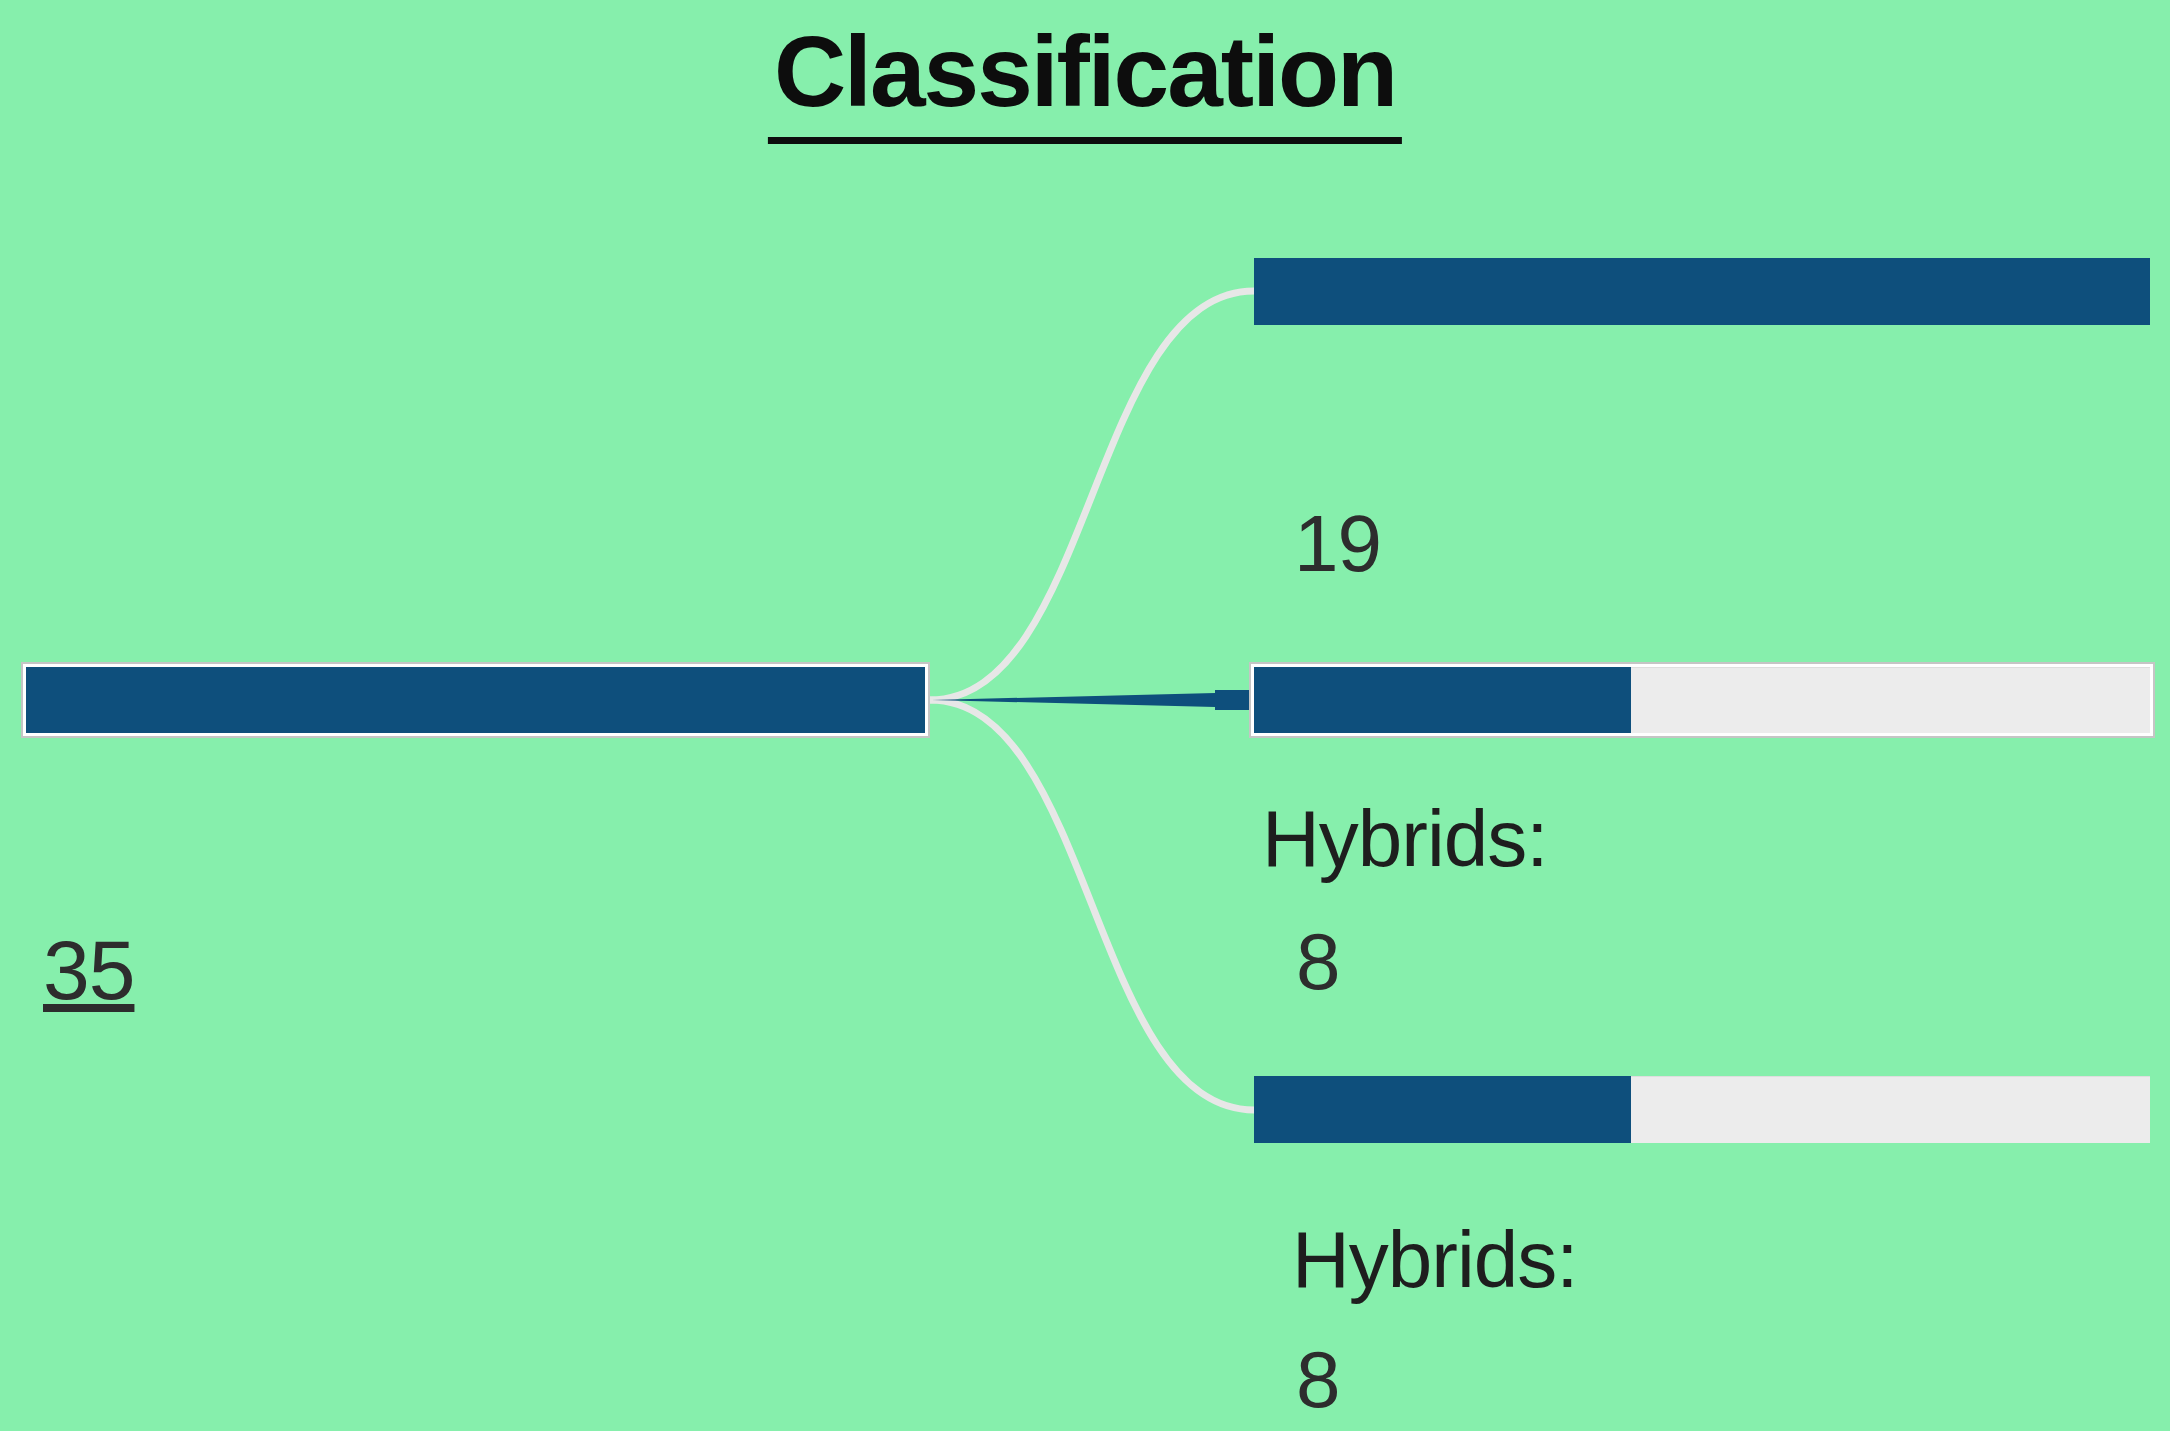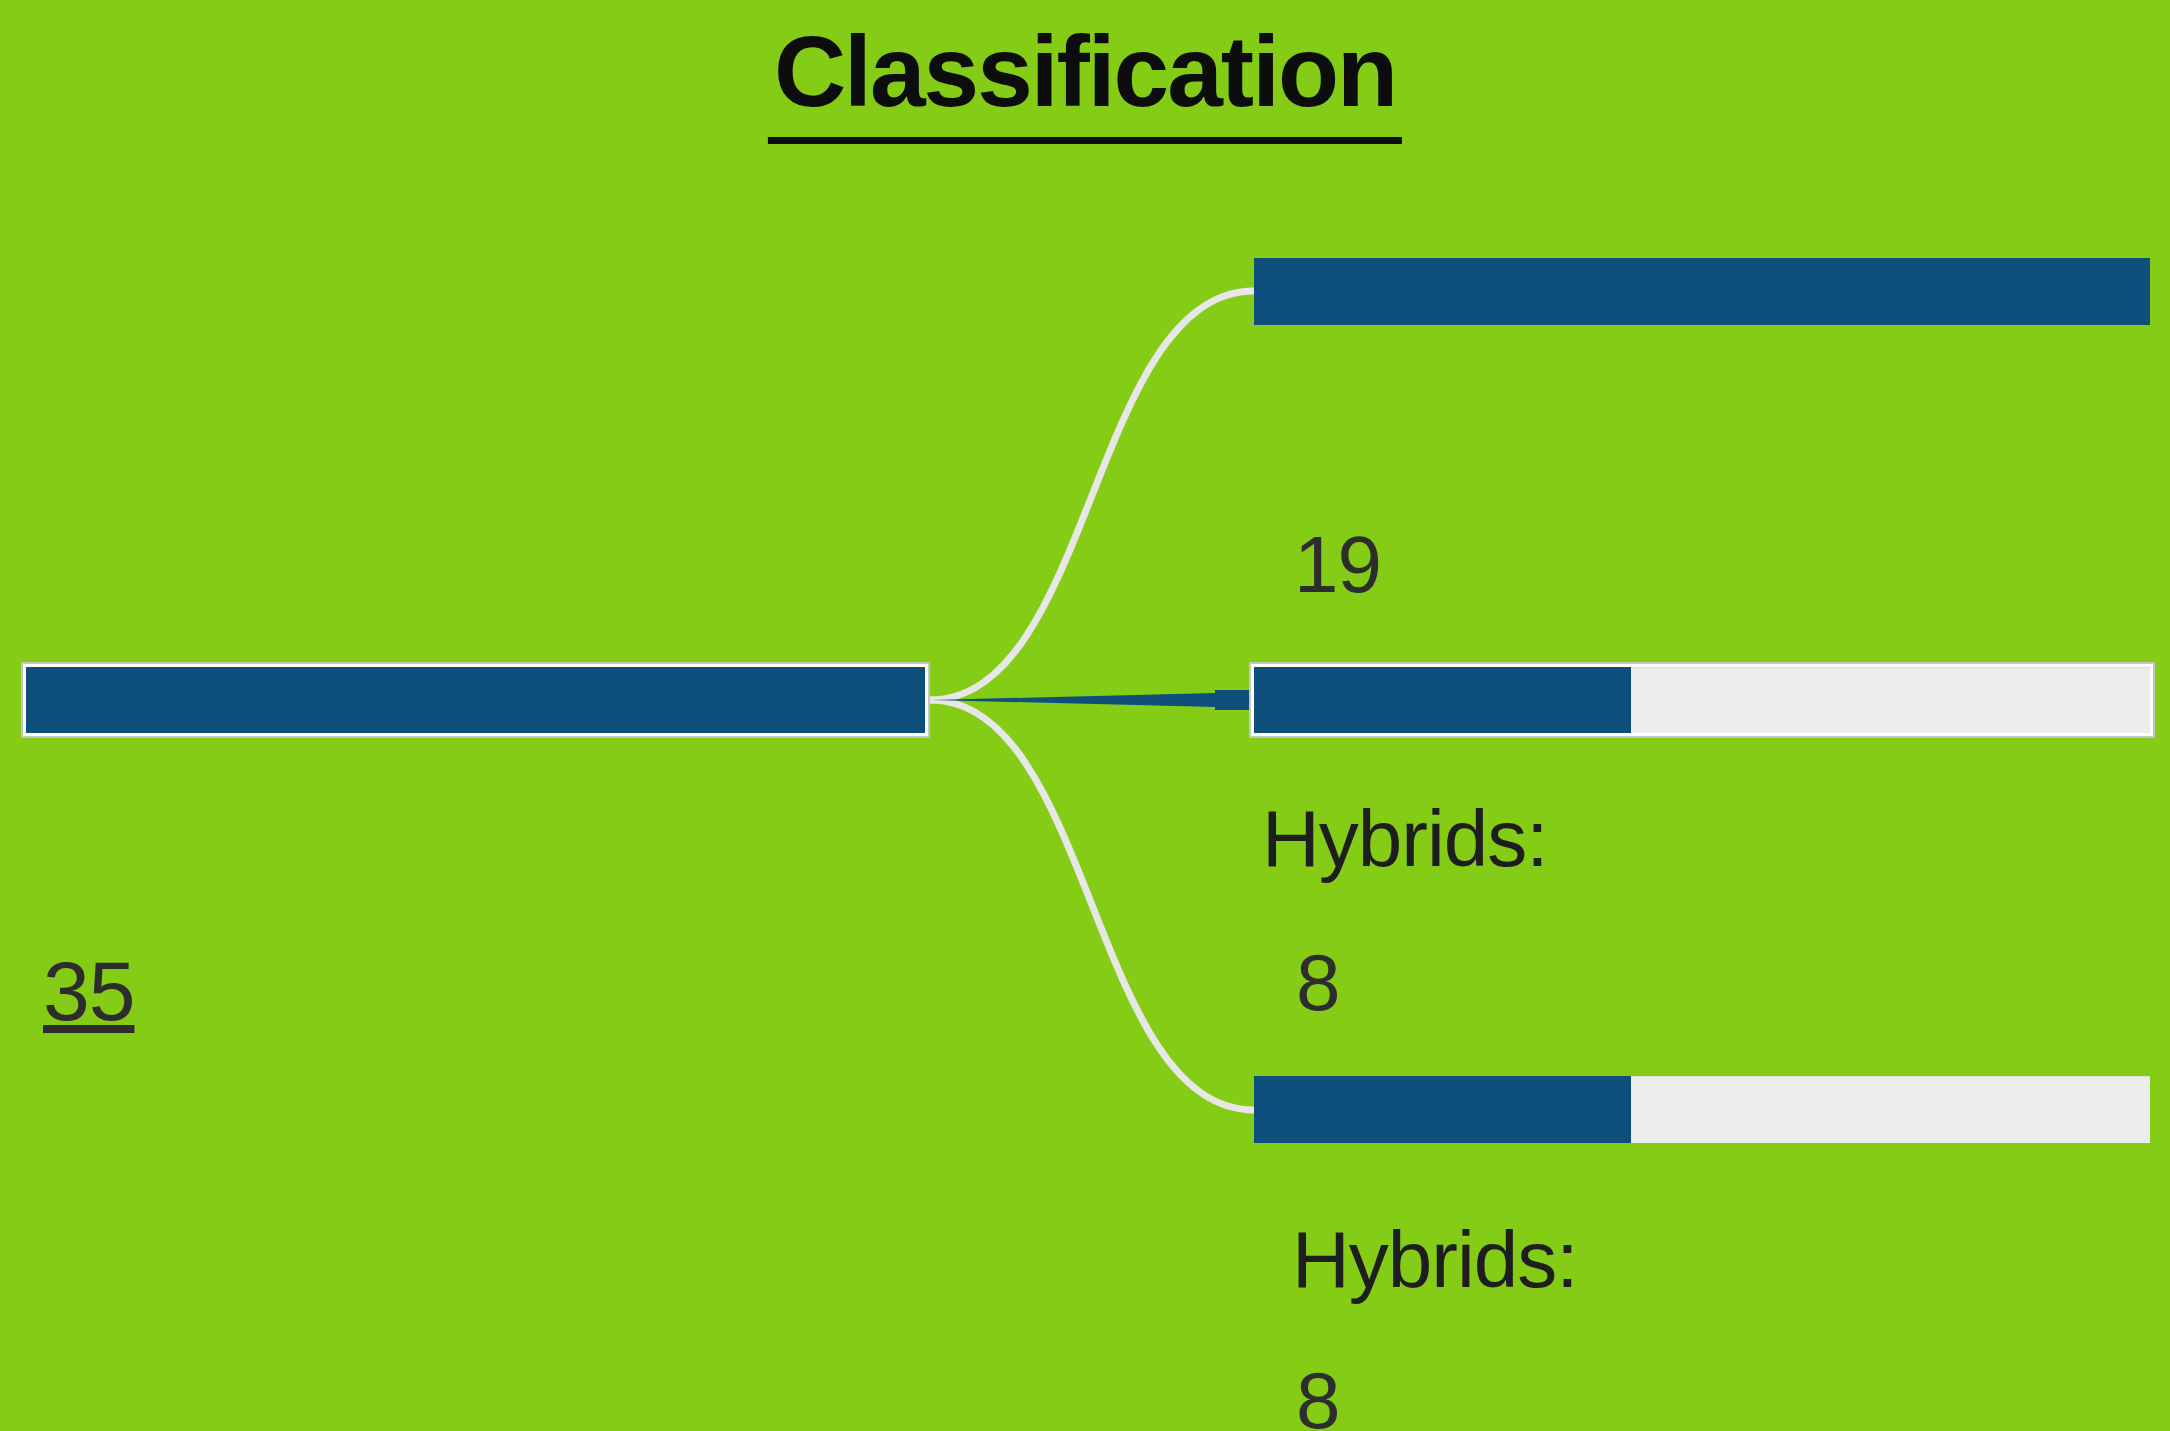--- a/index.html
+++ b/index.html
@@ -1,37 +1,37 @@
 <!DOCTYPE html>
 <html><head>
 <meta charset="utf-8">
 <style>
   html,body{margin:0;padding:0;background:#ffffff;}
   .canvas{
     position:relative;
     width:2170px;height:1431px;
-    background:#84cc16;
+    background:#86efac;
     font-family:"Liberation Sans", sans-serif;
     overflow:hidden;
   }
   .title{
     position:absolute;top:14px;left:50%;transform:translateX(-50%);
     font-size:100px;font-weight:bold;letter-spacing:-2px;
     color:#0d0d0d;border-bottom:7px solid #0d0d0d;
     padding:0 6px 8px 6px;white-space:nowrap;
   }
   .links{position:absolute;left:0;top:0;width:2170px;height:1431px;}
   .links path{fill:none;stroke:#e7e7e7;stroke-width:7;}
   .links polygon{fill:#0e4f7c;stroke:none;}
   .bar{position:absolute;box-sizing:border-box;}
   .bar .track{width:100%;height:100%;background:#ececec;box-shadow:inset 0 1px 0 #dedede;position:relative;overflow:hidden;}
   .bar .fill{height:100%;background:#0e4f7c;}
   .bar.bordered{border:2px solid #c5c5c5;background:#ffffff;padding:3px;}
   .node-label{position:absolute;font-size:80px;color:#1e1e1e;letter-spacing:-1px;white-space:nowrap;line-height:1;}
-  .node-value{position:absolute;font-size:80px;color:#2d2d2d;letter-spacing:-1px;white-space:nowrap;line-height:1;margin-top:21px;}
+  .node-value{position:absolute;font-size:80px;color:#2d2d2d;letter-spacing:-1px;white-space:nowrap;line-height:1;}
   .root-label{font-size:88px;font-weight:bold;color:#161616;}
   .root-value{font-size:84px;text-decoration:underline;}
 </style>
 </head>
 <body>
 
 <div class="canvas">
 
   <div class="title">Classification</div>
 

